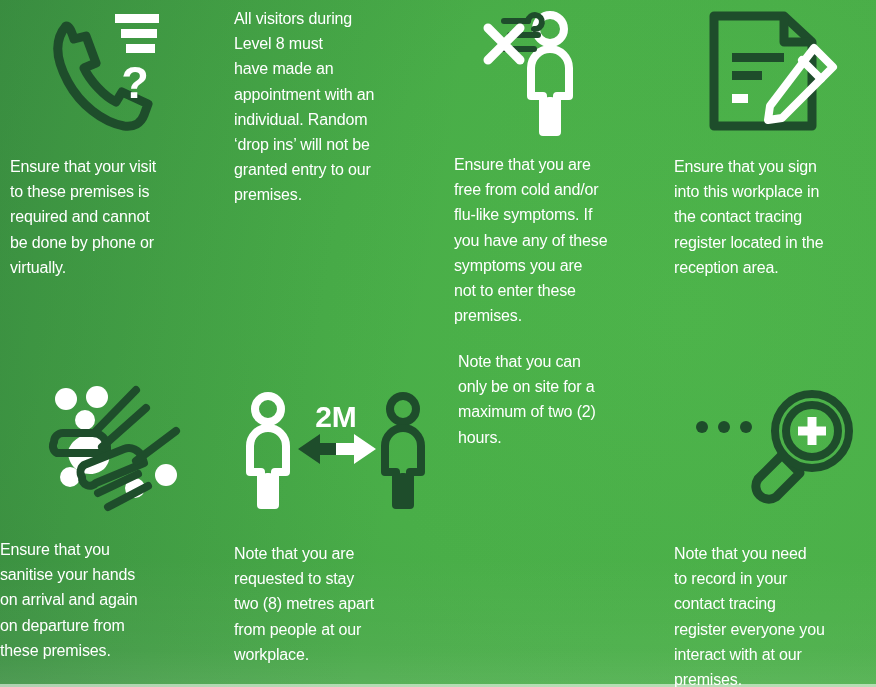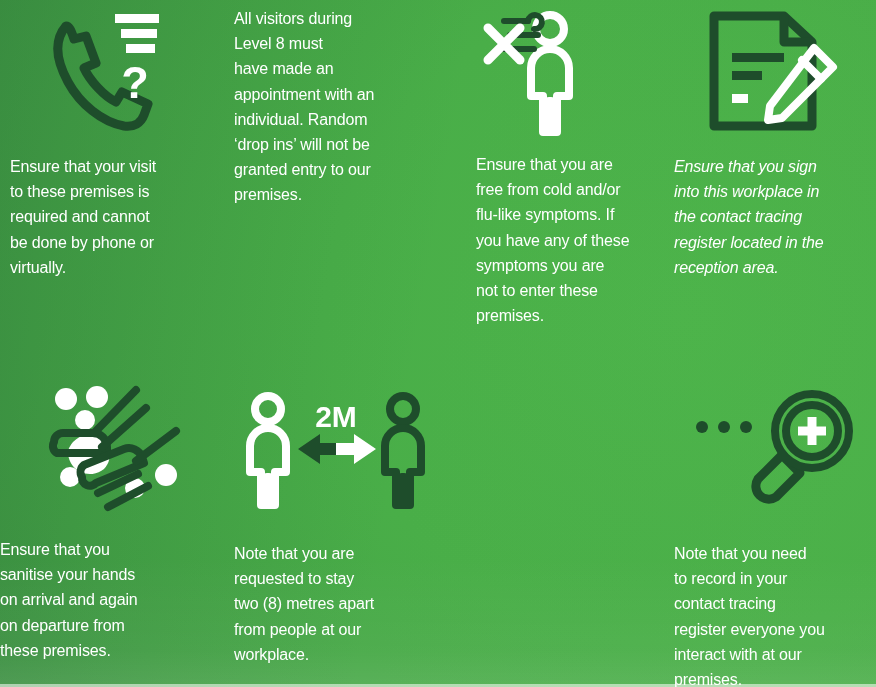--- a/index.html
+++ b/index.html
@@ -68,24 +68,24 @@
   }
 
   
   .c1 .icon-wrap { padding-left: 44px; padding-top: 8px; }
   .c1 .caption { margin-left: 10px; margin-top: 6px; }
 
   .c2 .icon-wrap { padding-left: 14px; padding-top: 8px; }
   .c2 .caption { margin-left: 8px; margin-top: 6px; }
 
   .c3 .icon-wrap { padding-left: 26px; padding-top: 6px; }
-  .c3 .caption { margin-left: 28px; margin-top: 6px; }
+  .c3 .caption { margin-left: 6px; margin-top: 6px; }
 
   .c4 .icon-wrap { padding-left: 32px; padding-top: 8px; }
-  .c4 .caption { margin-left: 4px; margin-top: 6px; font-style: italic; }
+  .c4 .caption { margin-left: 4px; margin-top: 6px; }
 
   
   .c5 .icon-wrap { padding-left: 40px; padding-top: 40px; height: 148px; }
   .c5 .caption { margin-top: 4px; }
 
   .c6 .icon-wrap { padding-left: 14px; padding-top: 44px; height: 148px; }
   .c6 .caption { margin-left: 8px; margin-top: 4px; }
 
   .c7 .icon-wrap { padding-left: 22px; padding-top: 44px; height: 148px; }
   .c7 .caption { margin-left: 10px; margin-top: 4px; }
@@ -256,20 +256,24 @@
         </svg>
       </div>
       <p class="caption">Note that you are
 requested to stay
 two (8) metres apart
 from people at our
 workplace.</p>
     </div>
 
     <div class="cell c7">
+      <p class="caption">Note that you can
+only be on site for a
+maximum of two (2)
+hours.</p>
     </div>
 
     <div class="cell c8">
       <div class="icon-wrap">
         <svg width="170" height="120" viewBox="0 0 170 120" aria-hidden="true">
 
           <circle cx="12" cy="38" r="6" fill="#1e4d2b"></circle>
           <circle cx="34" cy="38" r="6" fill="#1e4d2b"></circle>
           <circle cx="56" cy="38" r="6" fill="#1e4d2b"></circle>
 

